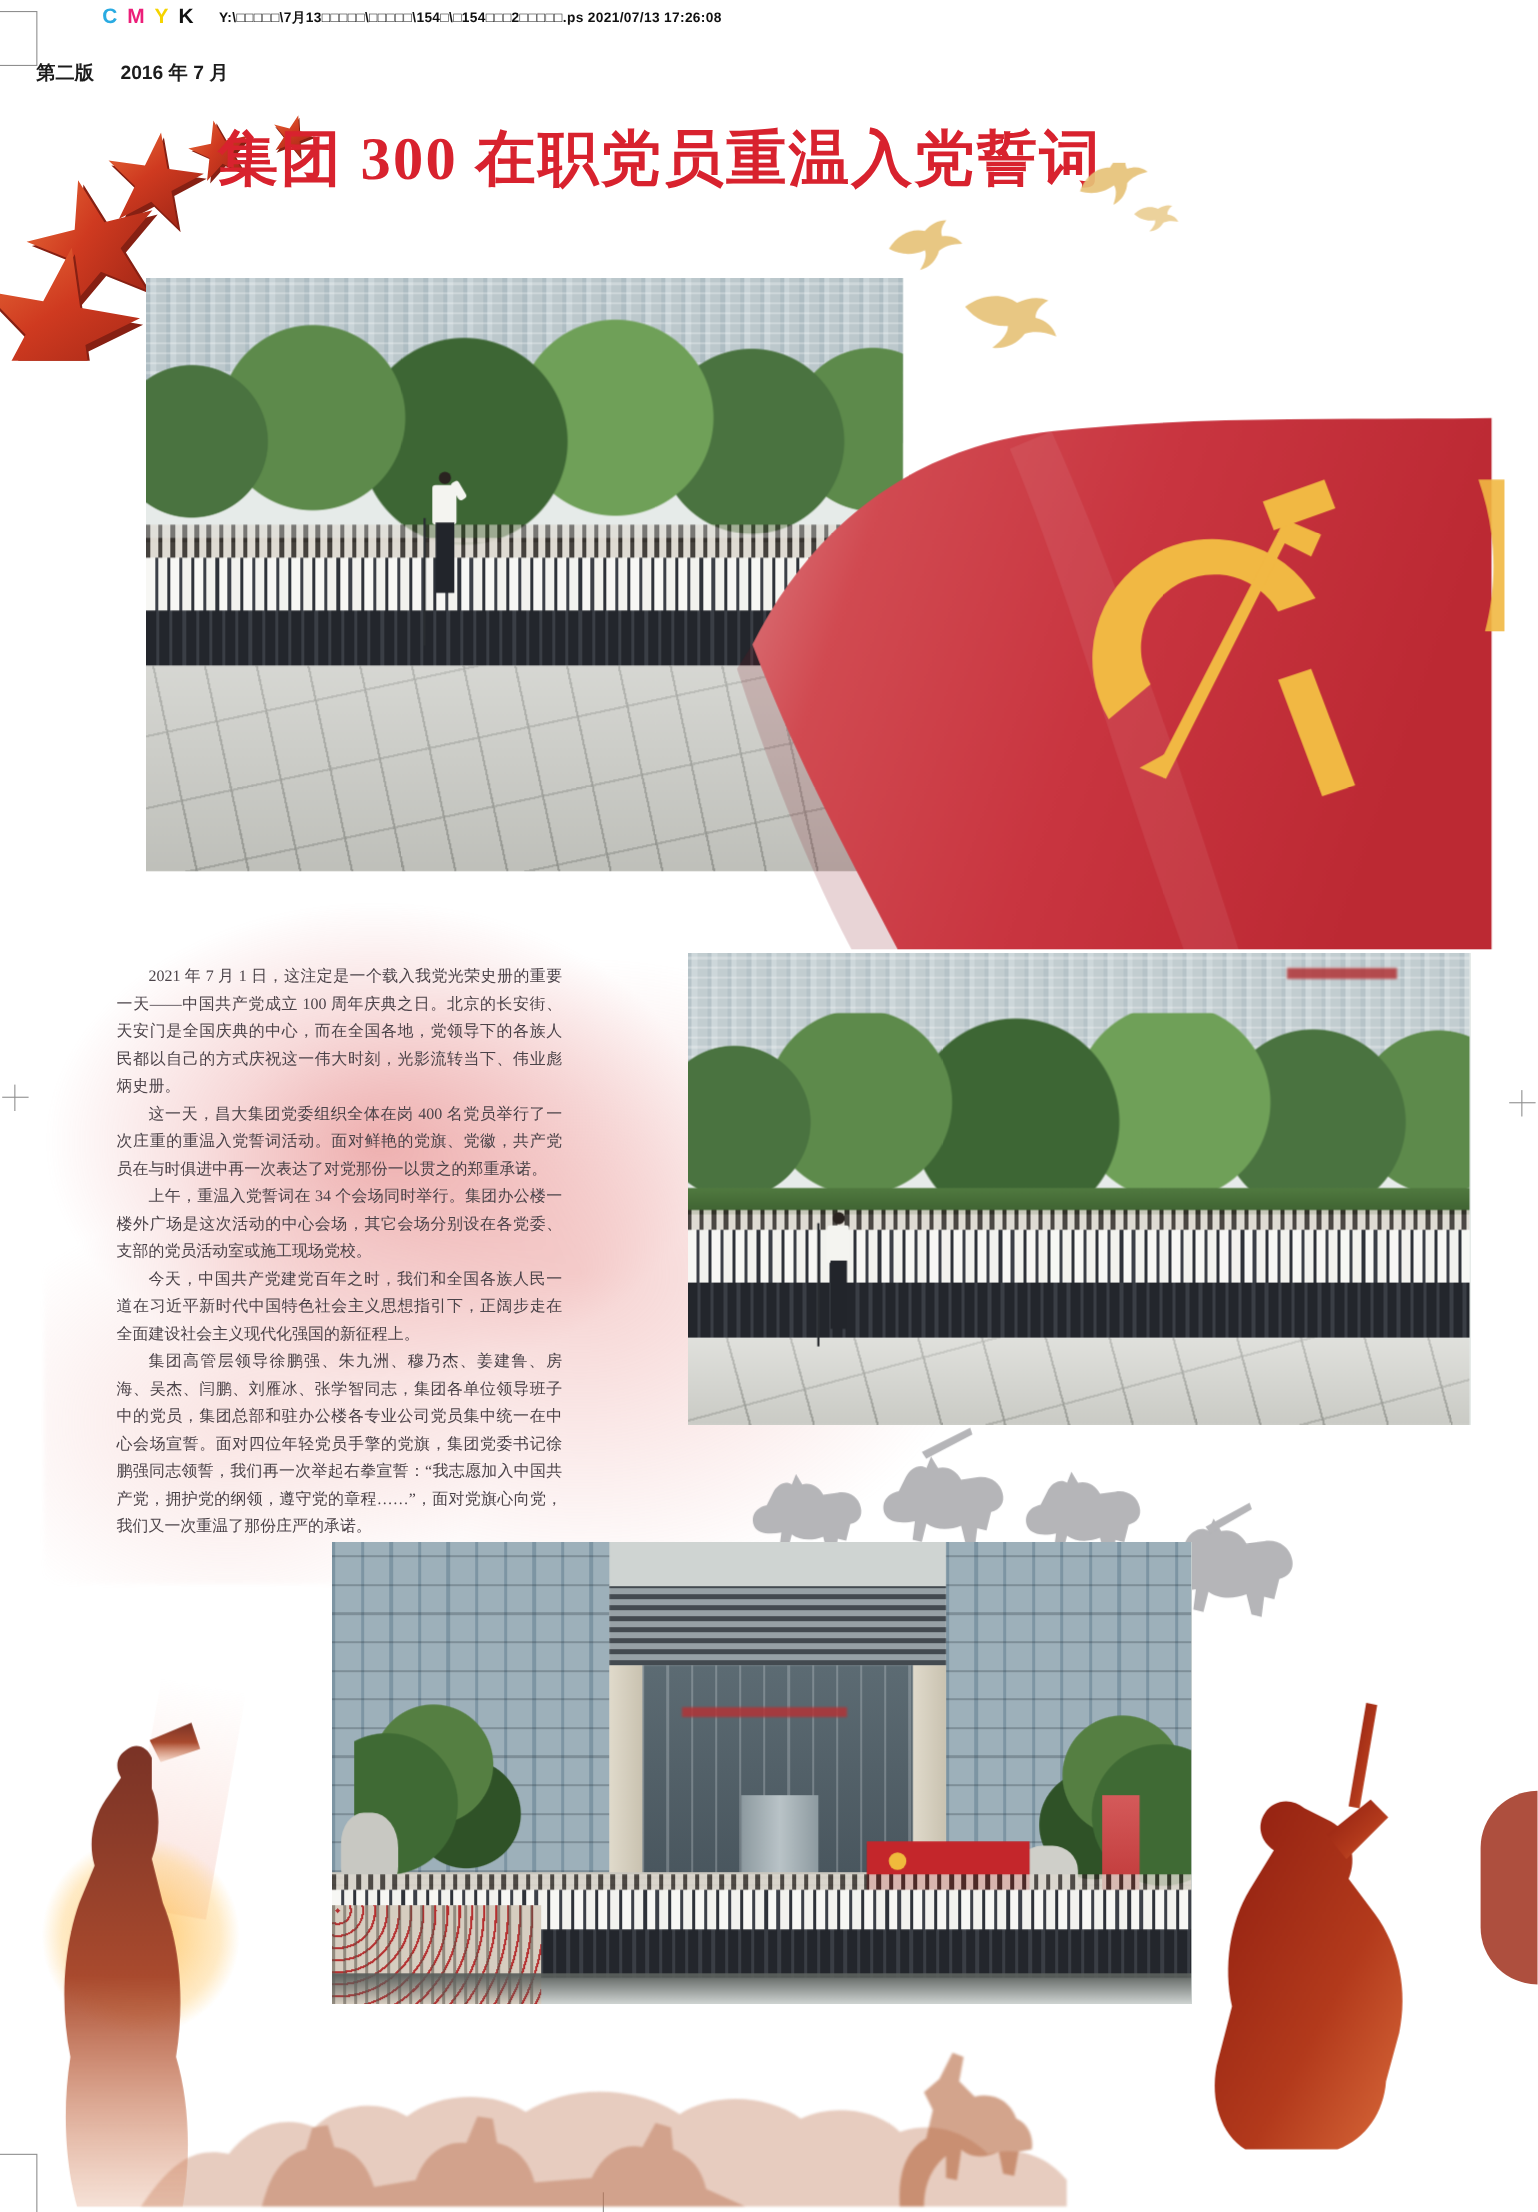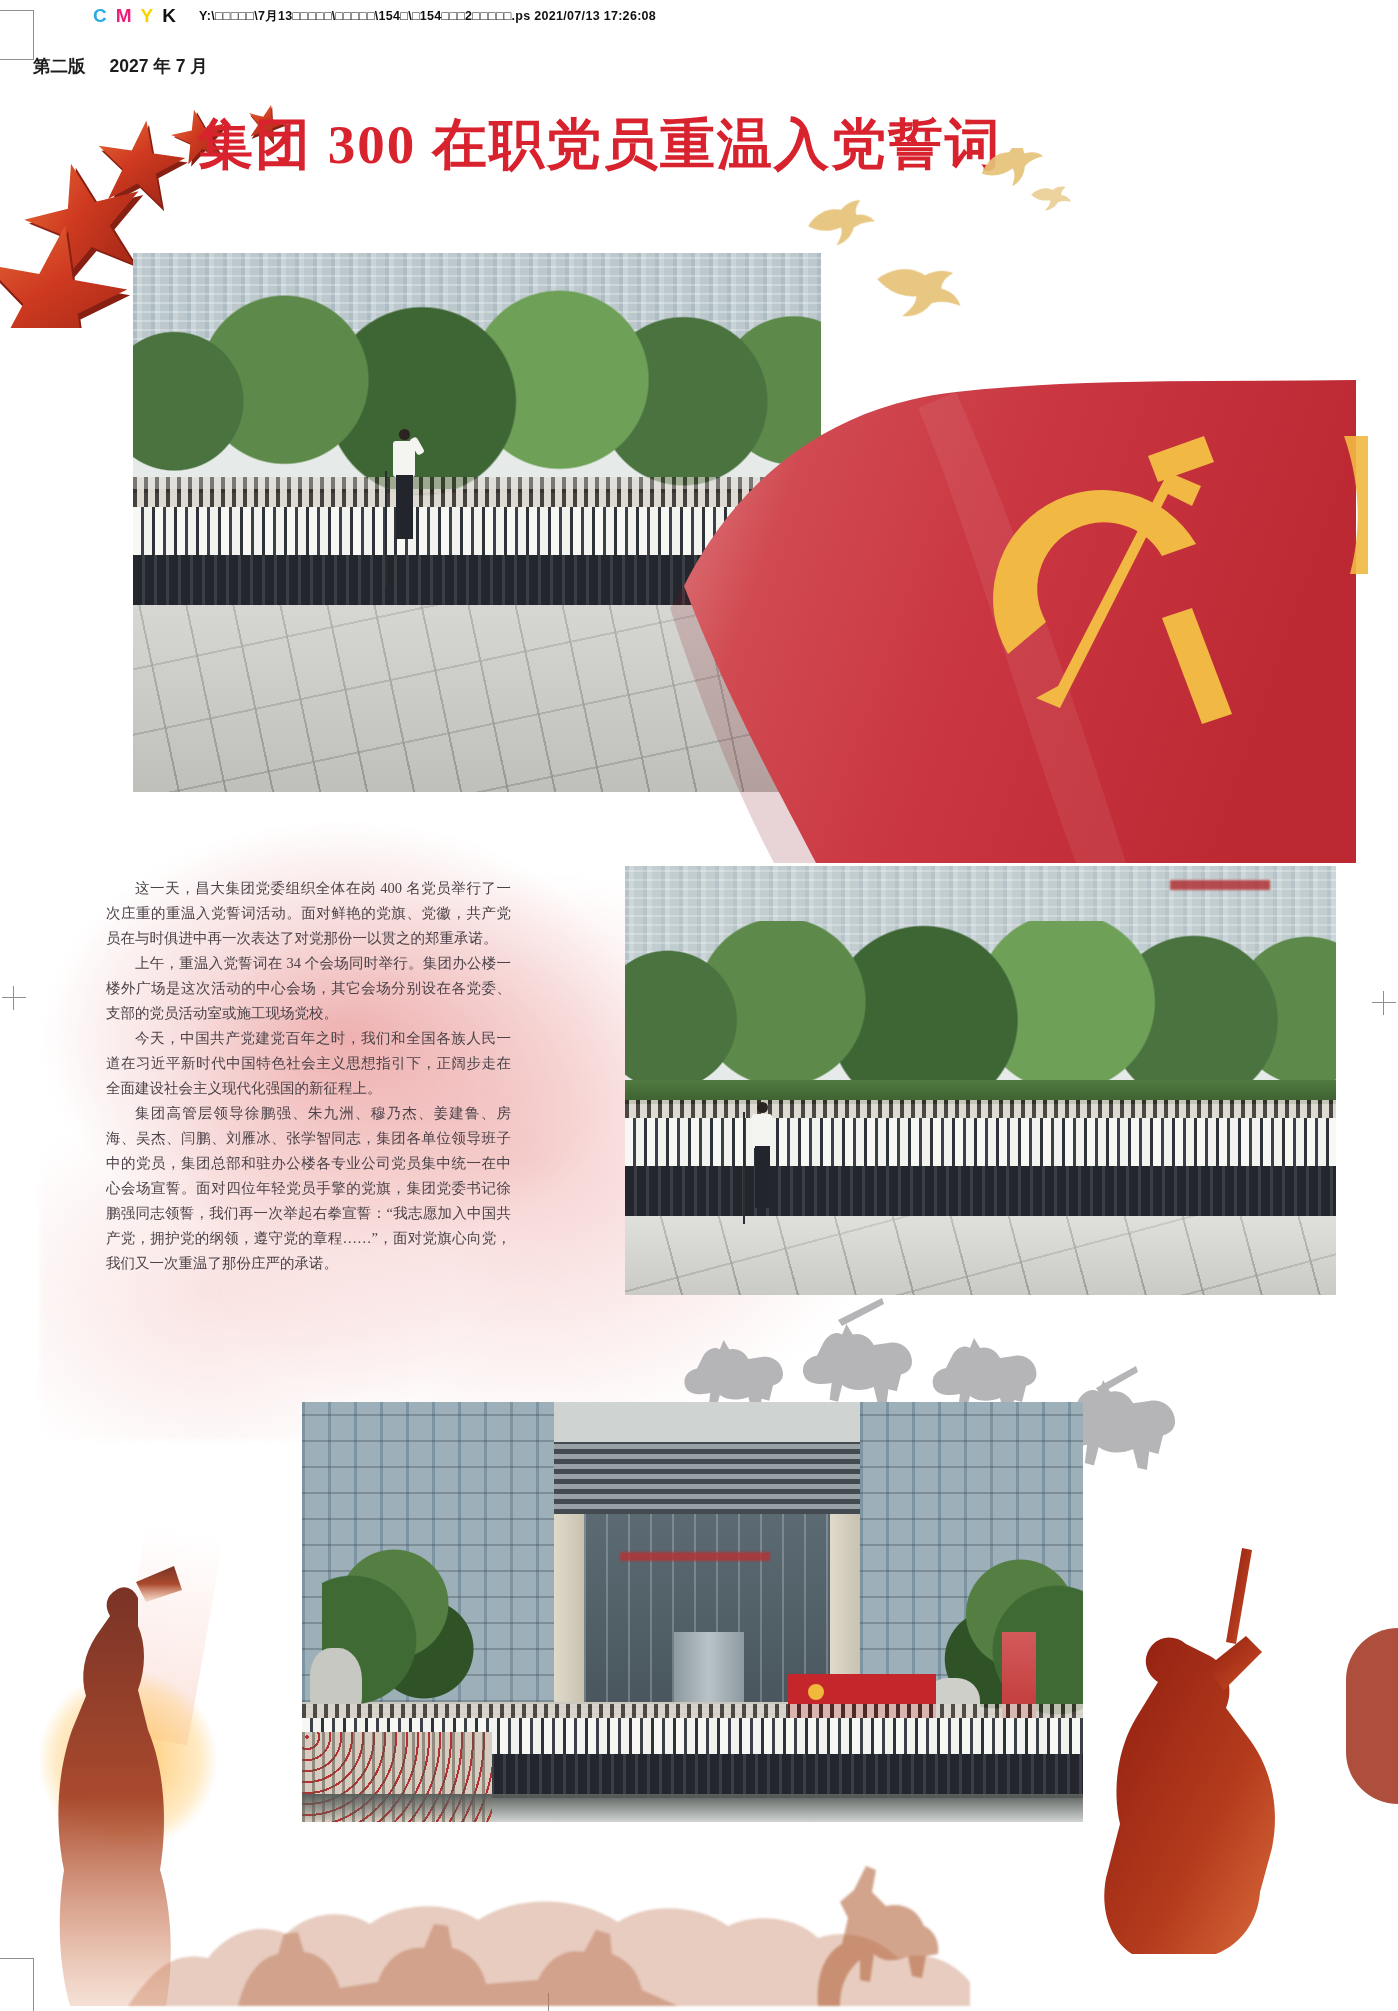--- a/index.html
+++ b/index.html
@@ -113,21 +113,21 @@
 
   <div class="abs print-line">
     <span class="cmyk c-c">C</span>
     <span class="cmyk c-m">M</span>
     <span class="cmyk c-y">Y</span>
     <span class="cmyk c-k">K</span>
     <span class="file-info">Y:\□□□□□\7月13□□□□□\□□□□□\154□\□154□□□2□□□□□.ps 2021/07/13 17:26:08</span>
   </div>
 
   <div class="abs masthead">
-    <span>第二版</span><span class="date">2027 年 7 月</span>
+    <span>第二版</span><span class="date">2016 年 7 月</span>
   </div>
 
   <svg class="abs" style="left:-6px;top:48px;" width="310" height="280" viewBox="0 0 310 280">
     <defs>
       <linearGradient id="starGrad" x1="0" y1="0" x2="1" y2="1">
         <stop offset="0" stop-color="#e8703a"></stop>
           <stop offset=".45" stop-color="#cf3a20"></stop>
           <stop offset="1" stop-color="#9c2415"></stop>
       </linearGradient>
     </defs>
@@ -198,20 +198,21 @@
     <g fill="#f1b843">
       <path d="M352,368 A100,100 0 1 1 540,258 L506,270 A62,62 0 1 0 390,336 Z"></path>
       <path d="M506,332 L536,322 L576,428 L546,438 Z"></path>
       <path d="M380,412 L402,400 L512,186 L545,200 L536,220 L512,208 L404,422 Z"></path>
       <path d="M492,170 L548,150 L558,176 L502,196 Z"></path>
     </g>
     <path fill="#f1b843" opacity=".9" d="M688,150 C704,196 706,242 694,288 L712,288 L712,150 Z"></path>
   </svg>
 
   <div class="abs article">
+    <p>2021 年 7 月 1 日，这注定是一个载入我党光荣史册的重要一天——中国共产党成立 100 周年庆典之日。北京的长安街、天安门是全国庆典的中心，而在全国各地，党领导下的各族人民都以自己的方式庆祝这一伟大时刻，光影流转当下、伟业彪炳史册。</p>
     <p>这一天，昌大集团党委组织全体在岗 400 名党员举行了一次庄重的重温入党誓词活动。面对鲜艳的党旗、党徽，共产党员在与时俱进中再一次表达了对党那份一以贯之的郑重承诺。</p>
     <p>上午，重温入党誓词在 34 个会场同时举行。集团办公楼一楼外广场是这次活动的中心会场，其它会场分别设在各党委、支部的党员活动室或施工现场党校。</p>
     <p>今天，中国共产党建党百年之时，我们和全国各族人民一道在习近平新时代中国特色社会主义思想指引下，正阔步走在全面建设社会主义现代化强国的新征程上。</p>
     <p>集团高管层领导徐鹏强、朱九洲、穆乃杰、姜建鲁、房海、吴杰、闫鹏、刘雁冰、张学智同志，集团各单位领导班子中的党员，集团总部和驻办公楼各专业公司党员集中统一在中心会场宣誓。面对四位年轻党员手擎的党旗，集团党委书记徐鹏强同志领誓，我们再一次举起右拳宣誓：“我志愿加入中国共产党，拥护党的纲领，遵守党的章程……”，面对党旗心向党，我们又一次重温了那份庄严的承诺。</p>
   </div>
 
   <div class="abs photo ph2">
     <div class="band buildings" style="top:0;height:150px;opacity:.85;"></div>
     <div class="redsign" style="left:545px;top:14px;width:100px;height:10px;"></div>
     <div class="band trees1" style="top:55px;height:180px;"></div>

